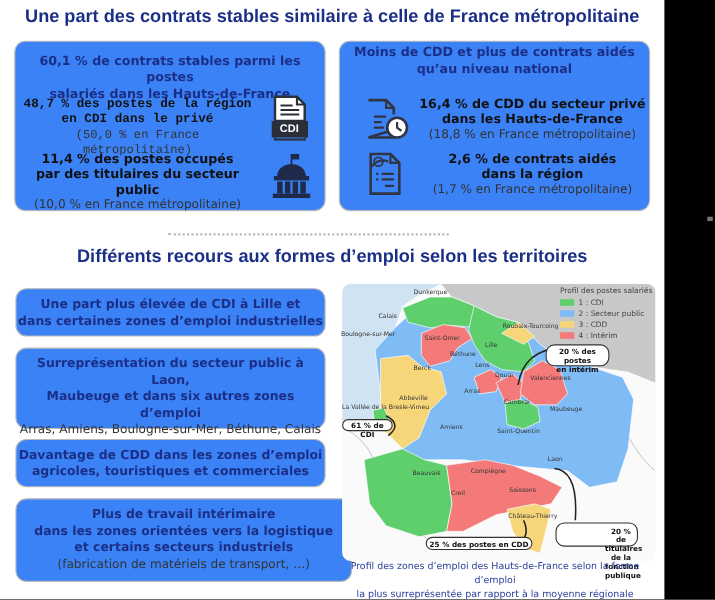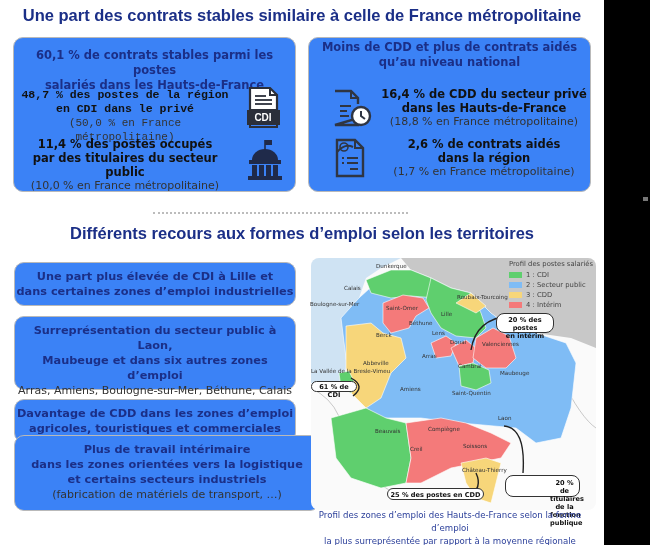--- a/index.html
+++ b/index.html
@@ -141,21 +141,21 @@
     <div class="ttl">Maubeuge et dans six autres zones d’emploi</div>
     <div class="sub">Arras, Amiens, Boulogne-sur-Mer, Béthune, Calais</div>
     <div class="sub">et Saint-Quentin</div>
   </div>
 
   <div class="card lcard" style="left:14px; top:399px; width:282px; height:44px; padding-top:6px;">
     <div class="ttl">Davantage de CDD dans les zones d’emploi</div>
     <div class="ttl">agricoles, touristiques et commerciales</div>
   </div>
 
-  <div class="card lcard" style="left:14px; top:435px; width:306px; height:76px; padding-top:6px;">
+  <div class="card lcard" style="left:14px; top:453px; width:306px; height:76px; padding-top:6px;">
     <div class="ttl">Plus de travail intérimaire</div>
     <div class="ttl">dans les zones orientées vers la logistique</div>
     <div class="ttl">et certains secteurs industriels</div>
     <div class="sub">(fabrication de matériels de transport, …)</div>
   </div>
 
   <div class="map">
     <svg width="285" height="252" viewBox="0 0 285 252">
 
       <path d="M0 0 H90 L70 10 L55 20 L48 40 L45 60 L40 90 L35 110 L30 125 L0 125 Z" fill="#cfe3f3"></path>

